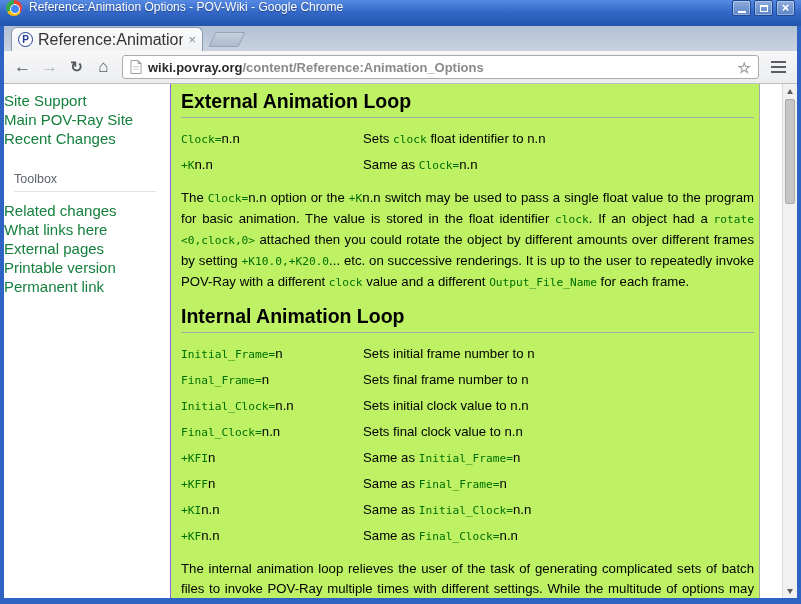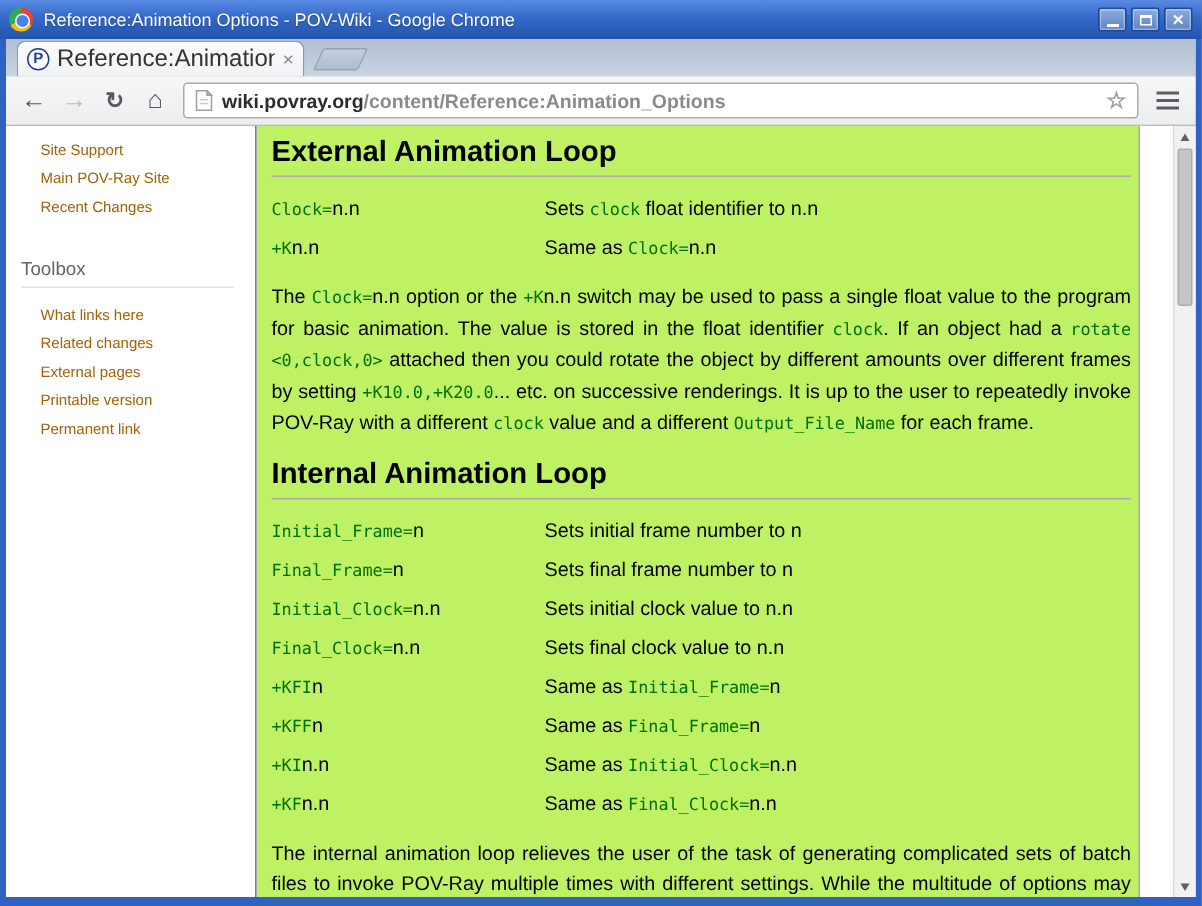--- a/index.html
+++ b/index.html
@@ -8,21 +8,21 @@
     width:801px; height:604px; overflow:hidden;
     font-family:"Liberation Sans", sans-serif;
     background:#555;
   }
   .window { position:relative; width:801px; height:604px; background:#2e63c3; }
 
   
   .titlebar {
     position:absolute; top:0; left:0; right:0; height:26px;
     background:linear-gradient(#568ae2 0%, #3569c9 45%, #2254ab 100%);
-    display:flex; align-items:center; padding:0 6px;
+    display:flex; padding:0 6px;
   }
   .chrome-ball { width:16px; height:16px; border-radius:50%; flex:none; position:relative;
     background:conic-gradient(#ea4335 0 120deg, #fbbc05 120deg 240deg, #34a853 240deg 360deg); }
   .chrome-ball::after { content:""; position:absolute; left:4px; top:4px; width:8px; height:8px;
     border-radius:50%; background:#4285f4; border:1px solid #fff; }
   .title-text { color:#fff; font-size:12px; margin-left:7px; flex:1;
     white-space:nowrap; overflow:hidden; text-shadow:0 1px 1px rgba(0,0,0,.35); }
   .winbtns { display:flex; gap:3px; flex:none; }
   .wbtn { width:19px; height:16px; border:1px solid #1d4a96; border-radius:2px;
     background:linear-gradient(#8fabdc,#5c85c6);
@@ -66,22 +66,22 @@
   .url .path { color:#8a8a8a; }
   .star { flex:none; color:#9a9da1; font-size:15px; line-height:1; }
   .menubtn { width:28px; height:25px; display:flex; align-items:center; justify-content:center; flex:none; }
   .menu-bars { width:15px; height:2px; background:#5a5e63; position:relative; top:-5px;
     box-shadow:0 5px 0 #5a5e63, 0 10px 0 #5a5e63; }
 
   
   .viewport { flex:1; position:relative; overflow:hidden; background:#fff; }
 
   .sidebar { position:absolute; left:0; top:0; bottom:0; width:166px; padding-top:7px; }
-  .side-link { display:block; font-size:10px; line-height:19px; color:#a16207;
-    text-decoration:none; padding-left:23px; }
+  .side-link { display:block; font-size:15px; line-height:19px; color:#15803d;
+    text-decoration:none; }
   .side-heading { font-size:12.5px; color:#60656a; margin:24px 0 9px 10px;
     padding-bottom:5px; border-bottom:1px solid #e3e3e3; width:142px; }
 
   .main { position:absolute; left:166px; right:37px; top:0; bottom:0; background:#bef264;
     border-left:1px solid #8b5cf6; border-right:1px solid #a7a7a7;
     padding:0 5px 0 10px; overflow:hidden; }
   .section-heading { font-size:19.5px; font-weight:bold; color:#000;
     margin:6px 0 0; padding-bottom:4px; border-bottom:1px solid #aaa; }
   .rows { margin:8px 0 0; }
   .defrow { display:flex; line-height:25px; font-size:13.2px; color:#000; }
@@ -160,22 +160,22 @@
     <div class="viewport">
 
       <nav class="sidebar">
         <div class="side-group">
             <a href="#" class="side-link">Site Support</a>
             <a href="#" class="side-link">Main POV-Ray Site</a>
             <a href="#" class="side-link">Recent Changes</a>
           </div>
         <div class="side-heading">Toolbox</div>
         <div class="side-group">
+            <a href="#" class="side-link">Related changes</a>
             <a href="#" class="side-link">What links here</a>
-            <a href="#" class="side-link">Related changes</a>
             <a href="#" class="side-link">External pages</a>
             <a href="#" class="side-link">Printable version</a>
             <a href="#" class="side-link">Permanent link</a>
           </div>
       </nav>
 
       <main class="main">
         <div id="sections">
             <h2 class="section-heading">External Animation Loop</h2>
             <div class="rows">

